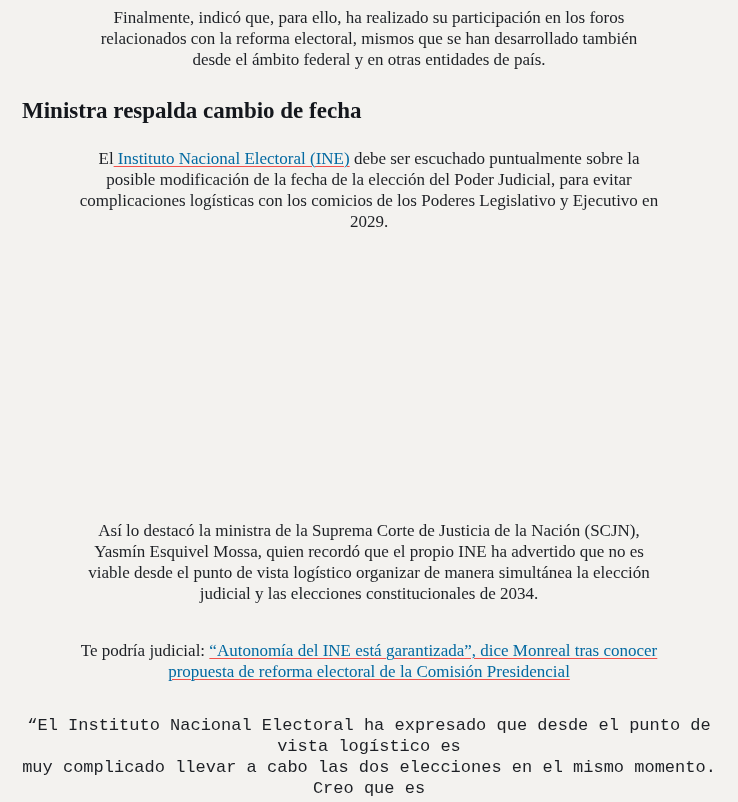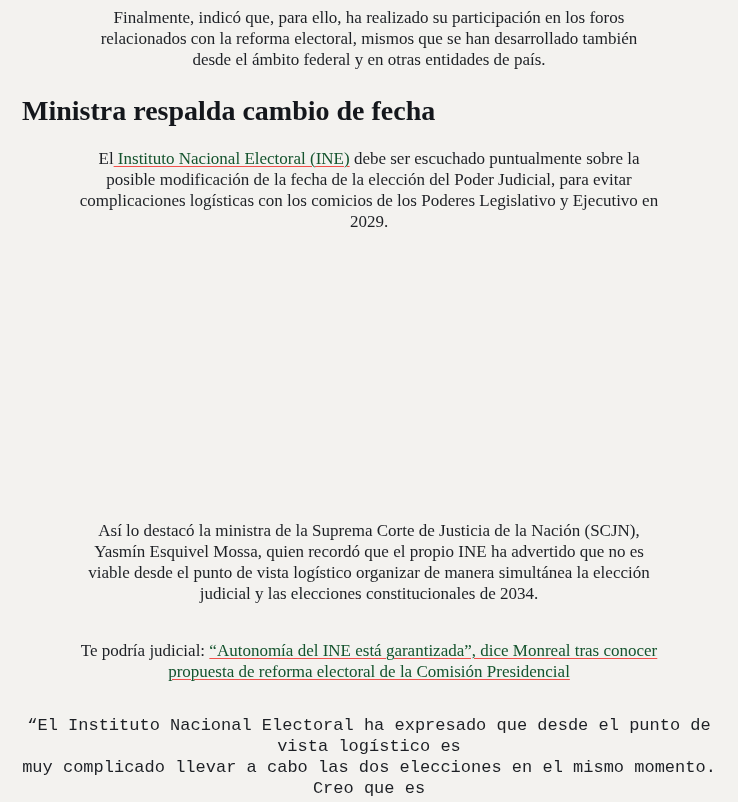--- a/index.html
+++ b/index.html
@@ -16,27 +16,27 @@
     padding: 7px 22px 0 22px;
   }
   .article p {
     margin: 0 0 28px 0;
     white-space: pre-line; 
     text-align: center;
   }
   .article h2 {
     font-family: "Liberation Serif", serif;
     font-weight: bold;
-    font-size: 28px;
+    font-size: 23px;
     line-height: 25px;
     color: #14171c;
     margin: 0 0 25px 0;
   }
   a.article-link {
-    color: #14532d;
+    color: #0369a1;
     text-decoration: underline;
     text-decoration-color: #f2504b;
     text-decoration-thickness: 1px;
     text-underline-offset: 2px;
     white-space: pre-line;
     cursor: pointer;
   }
   .embed-spacer {
     height: 260px;
   }

